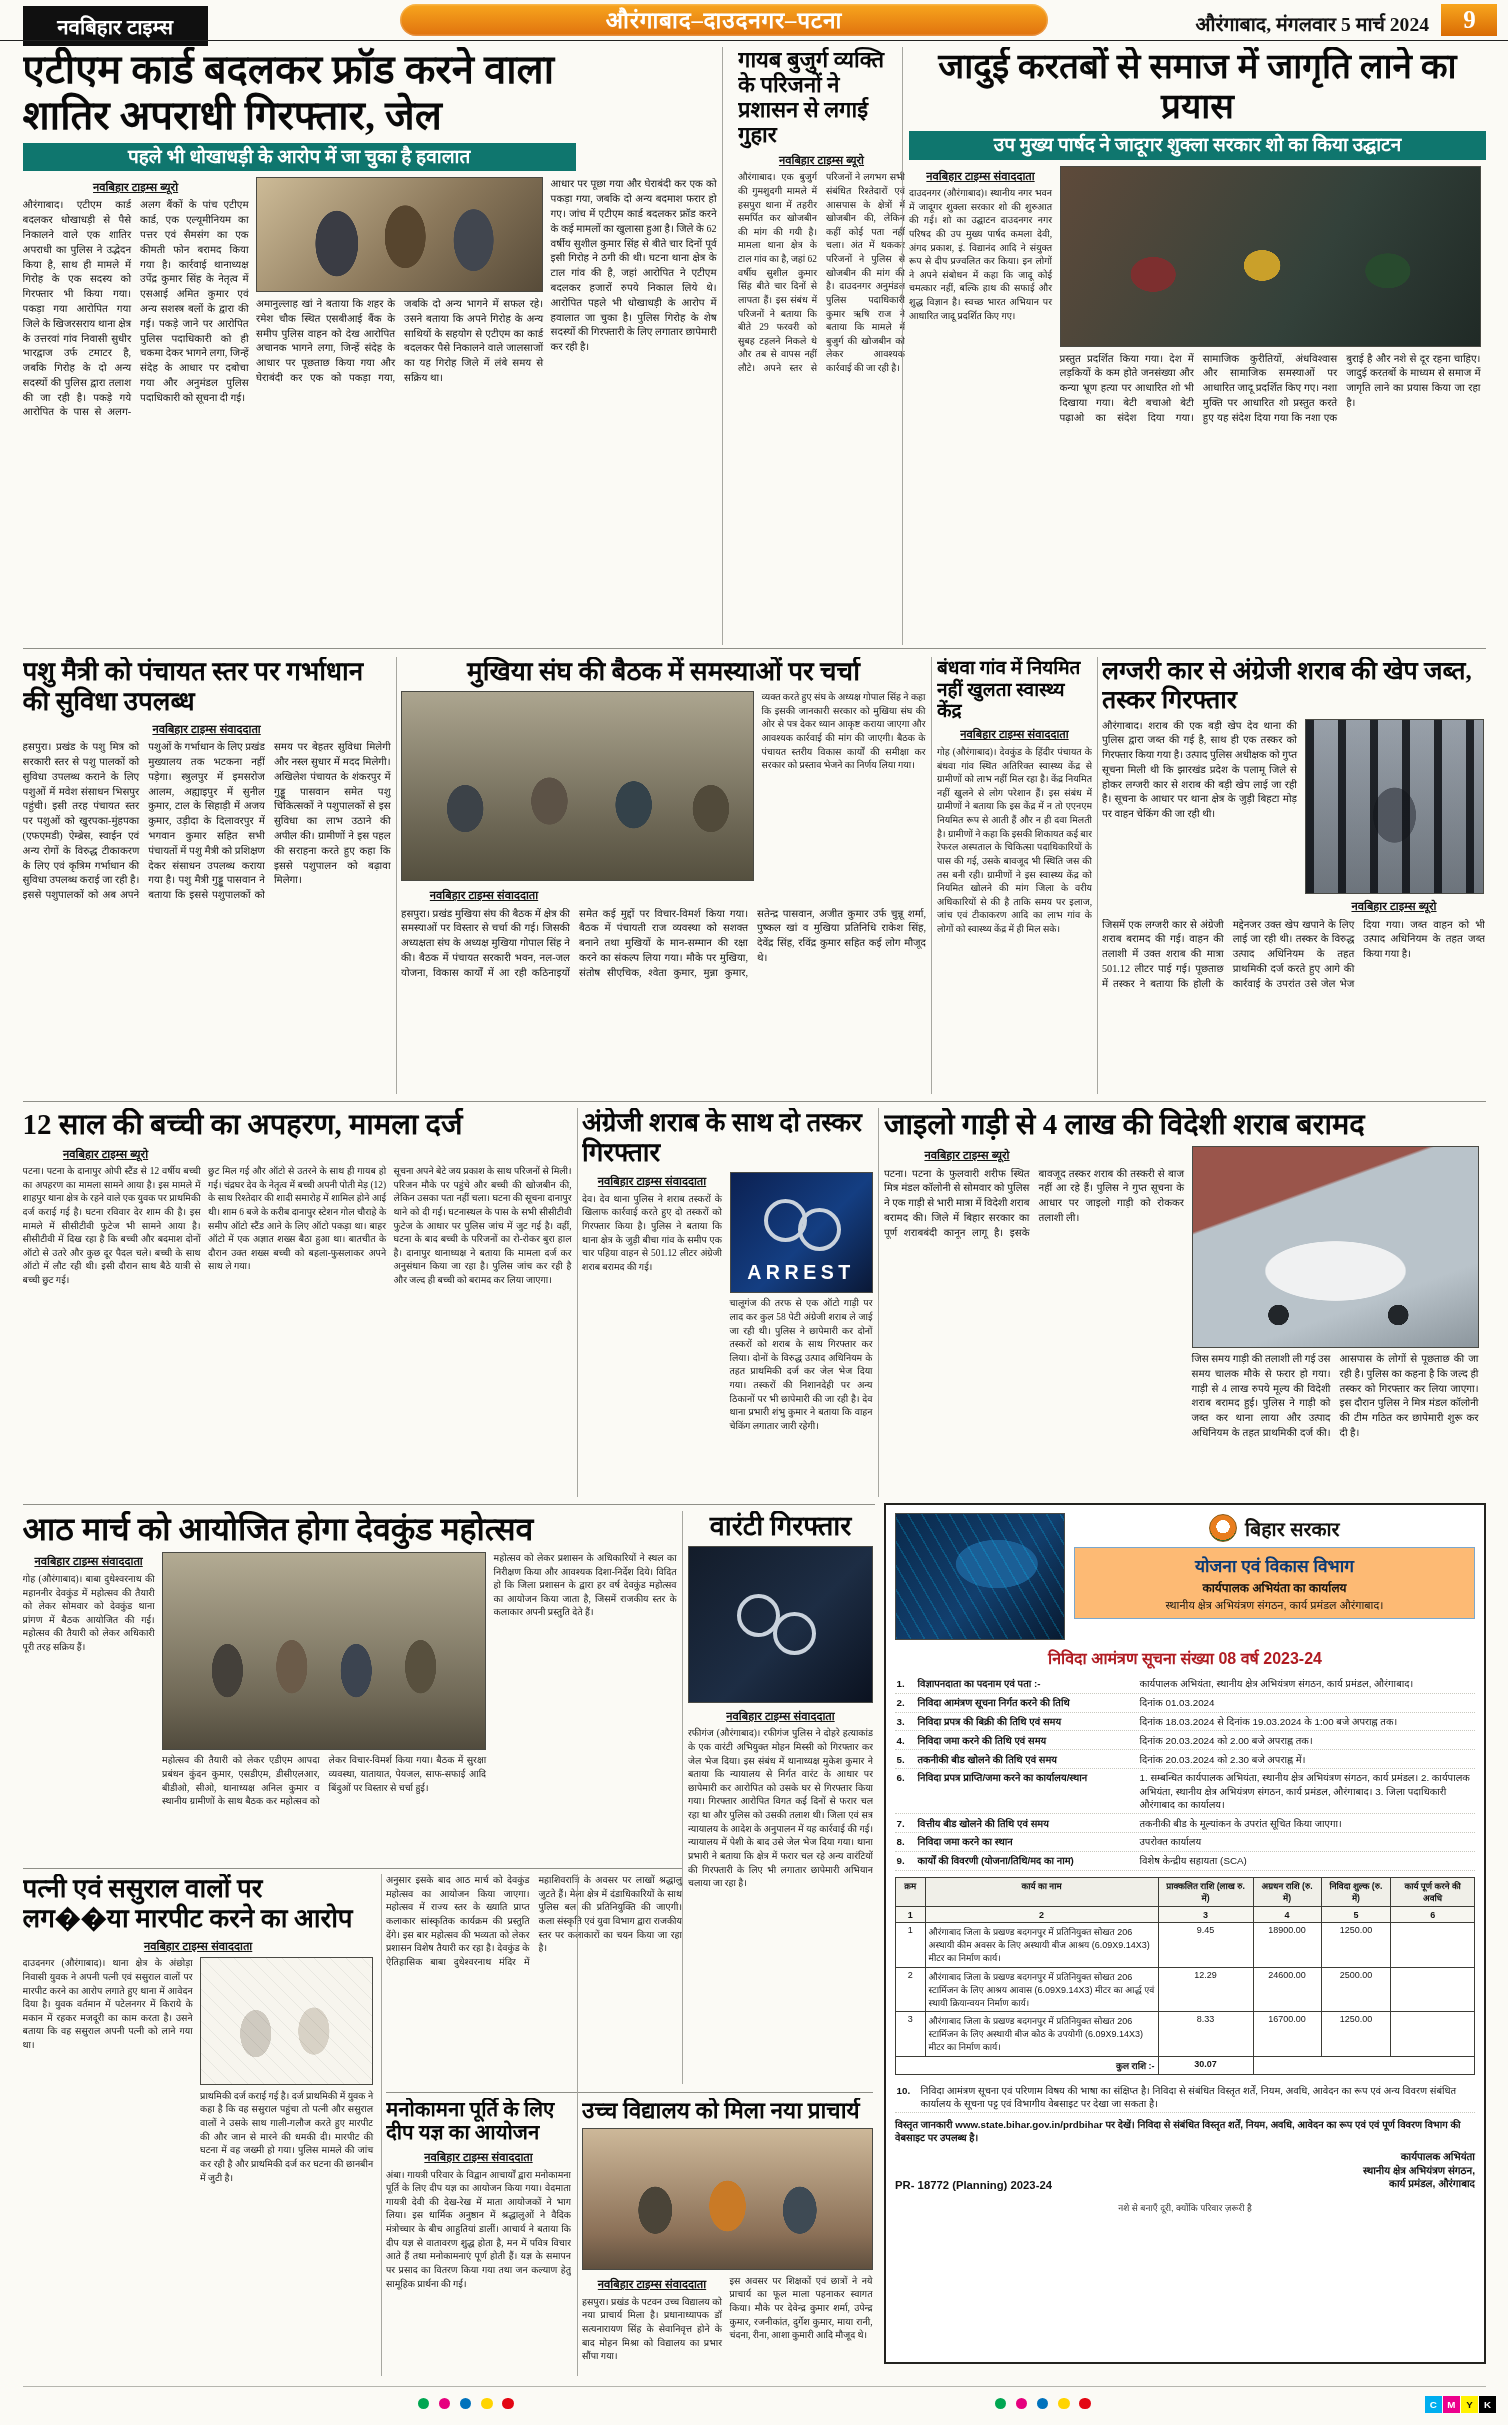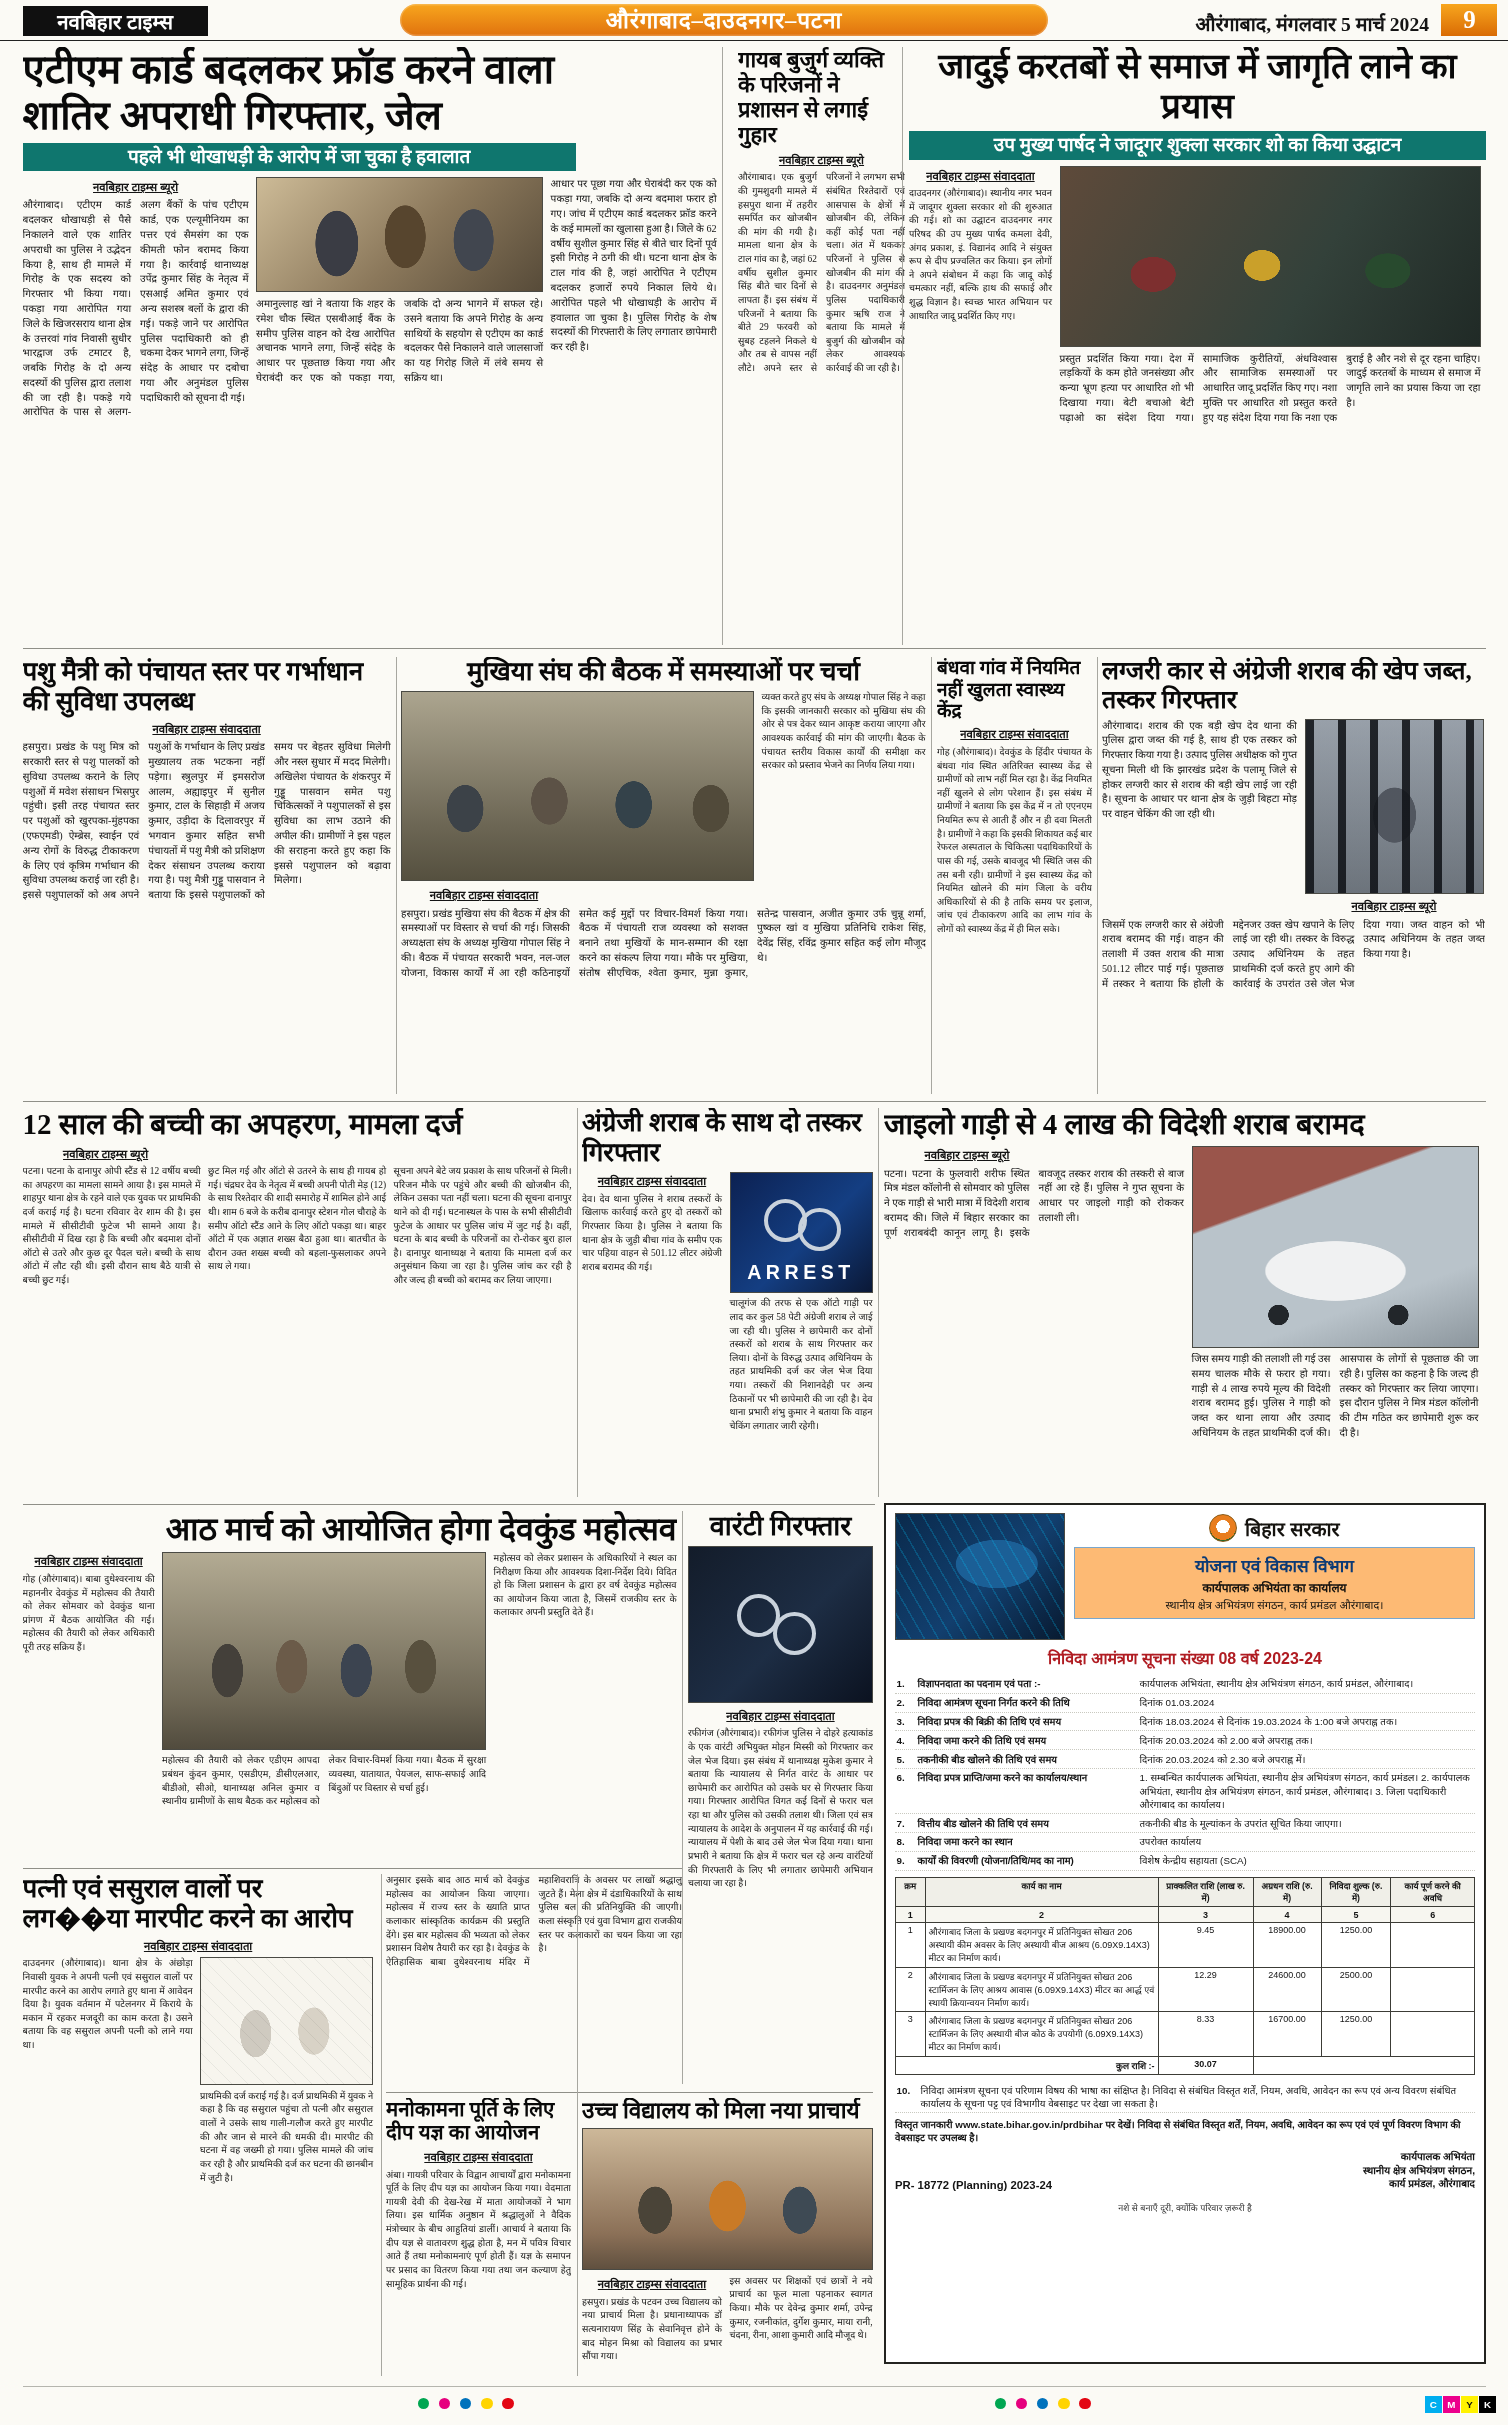--- a/index.html
+++ b/index.html
@@ -11,21 +11,21 @@
   .byline{font-weight:bold;font-size:11.3px;text-align:center;margin:1.5px 0 4.5px 0;font-family:"Liberation Sans",sans-serif;text-decoration:underline;}
   .body{font-size:10.2px;line-height:1.45;text-align:justify;margin:0 0 6px 0;}
   .sm{font-size:9.4px;}
   .cols2{columns:2;column-gap:9px;}
   .cols3{columns:3;column-gap:9px;}
   .grid{display:grid;gap:7.5px;align-items:start;}
   .photo{width:100%;border:0.8px solid #4a4a44;box-sizing:border-box;margin:0 0 4.5px 0;position:relative;overflow:hidden;text-decoration:underline;}
   .vline{position:absolute;width:0.8px;background:#a7a7a0;}
   .hline{position:absolute;height:0.8px;background:#8f8f88;}
   
-  .m-logo{position:absolute;left:22.6px;top:6px;width:185px;height:30px;background:#101010;color:#fff;display:flex;align-items:center;justify-content:center;font-weight:bold;font-size:20.4px;font-family:"Liberation Sans",sans-serif;}
+  .m-logo{position:absolute;left:22.6px;top:6px;width:185px;height:40px;background:#101010;color:#fff;display:flex;align-items:center;justify-content:center;font-weight:bold;font-size:20.4px;font-family:"Liberation Sans",sans-serif;}
   .m-banner{position:absolute;left:400px;top:3.8px;width:648px;height:32px;background:linear-gradient(#f8a61e,#e0720e);color:#fff;border-radius:16.6px;display:flex;align-items:center;justify-content:center;font-weight:bold;font-size:22.6px;letter-spacing:0.8px;box-shadow:inset 0 0 0 1.5px #fff3;}
   .m-date{position:absolute;right:79px;top:9.8px;font-weight:bold;font-size:19.6px;}
   .m-page{position:absolute;right:10.6px;top:3.8px;width:56px;height:32px;background:linear-gradient(#f8a61e,#d96b04);color:#fff;font-size:25px;font-weight:bold;display:flex;align-items:center;justify-content:center;}
   
   .ph-police{background:radial-gradient(47px 72px at 28% 58%,#3a3c44 0 45%,transparent 46%),radial-gradient(45px 69px at 52% 52%,#57452e 0 45%,transparent 46%),radial-gradient(44px 68px at 76% 55%,#41464f 0 45%,transparent 46%),linear-gradient(135deg,#cdbb97,#8b785b 55%,#574b39);}
   .ph-inaug{background:radial-gradient(53px 41px at 22% 60%,#7d2f2f 0 42%,transparent 43%),radial-gradient(45px 38px at 48% 55%,#caa02a 0 40%,transparent 41%),radial-gradient(53px 41px at 78% 58%,#284a2e 0 42%,transparent 43%),linear-gradient(120deg,#5e4a3a,#33413a 60%,#202a26);}
   .ph-meeting{background:radial-gradient(41px 53px at 18% 62%,#3c4248 0 44%,transparent 45%),radial-gradient(41px 53px at 42% 58%,#5c5246 0 44%,transparent 45%),radial-gradient(41px 53px at 66% 60%,#34424a 0 44%,transparent 45%),radial-gradient(41px 53px at 88% 62%,#514a3a 0 44%,transparent 45%),linear-gradient(#aca58f,#6d6755 70%,#55503f);}
   .ph-jail{background:repeating-linear-gradient(90deg,rgba(22,25,30,.92) 0 8.3px,rgba(150,158,168,.35) 8.3px 32px),radial-gradient(53px 68px at 50% 55%,#2c3038 0 40%,transparent 41%),linear-gradient(#99a1aa,#565d64);}
   .ph-arrest{background:linear-gradient(135deg,#0c2152,#143e82 55%,#0a1836);}
   .ph-car{background:radial-gradient(21px 21px at 30% 84%,#22262a 0 48%,transparent 50%),radial-gradient(21px 21px at 72% 84%,#22262a 0 48%,transparent 50%),radial-gradient(151px 64px at 50% 62%,#f0f1f2 0 46%,transparent 47%),linear-gradient(160deg,#9a554b 0 28%,#b9c3ca 29% 72%,#8c969d);}
@@ -208,21 +208,21 @@
         <p class="body cols2">जिस समय गाड़ी की तलाशी ली गई उस समय चालक मौके से फरार हो गया। गाड़ी से 4 लाख रुपये मूल्य की विदेशी शराब बरामद हुई। पुलिस ने गाड़ी को जब्त कर थाना लाया और उत्पाद अधिनियम के तहत प्राथमिकी दर्ज की। आसपास के लोगों से पूछताछ की जा रही है। पुलिस का कहना है कि जल्द ही तस्कर को गिरफ्तार कर लिया जाएगा। इस दौरान पुलिस ने मित्र मंडल कॉलोनी की टीम गठित कर छापेमारी शुरू कर दी है।</p>
       </div>
     </div>
   </section>
 
   <div class="hline" style="left:22.6px;top:1504px;width:852px;"></div>
   <div class="vline" style="left:577px;top:1108px;height:389px;"></div>
   <div class="vline" style="left:878px;top:1108px;height:389px;"></div>
 
   <section class="art" style="left:22.6px;top:1511px;width:654px;height:351px;">
-    <h2 class="hl" style="font-size:32px;text-align:right;">आठ मार्च को आयोजित होगा देवकुंड महोत्सव</h2>
+    <h2 class="hl" style="font-size:32px;">आठ मार्च को आयोजित होगा देवकुंड महोत्सव</h2>
     <div class="grid" style="grid-template-columns:132px 324px 183px;">
       <div>
         <div class="byline">नवबिहार टाइम्स संवाददाता</div>
         <p class="body sm">गोह (औरंगाबाद)। बाबा दुधेश्वरनाथ की महाननीर देवकुंड में महोत्सव की तैयारी को लेकर सोमवार को देवकुंड थाना प्रांगण में बैठक आयोजित की गई। महोत्सव की तैयारी को लेकर अधिकारी पूरी तरह सक्रिय हैं।</p>
       </div>
       <div>
         <div class="photo ph-crowd" style="height:198px;"></div>
         <p class="body sm cols2">महोत्सव की तैयारी को लेकर एडीएम आपदा प्रबंधन कुंदन कुमार, एसडीएम, डीसीएलआर, बीडीओ, सीओ, थानाध्यक्ष अनिल कुमार व स्थानीय ग्रामीणों के साथ बैठक कर महोत्सव को लेकर विचार-विमर्श किया गया। बैठक में सुरक्षा व्यवस्था, यातायात, पेयजल, साफ-सफाई आदि बिंदुओं पर विस्तार से चर्चा हुई।</p>
       </div>
       <div>

